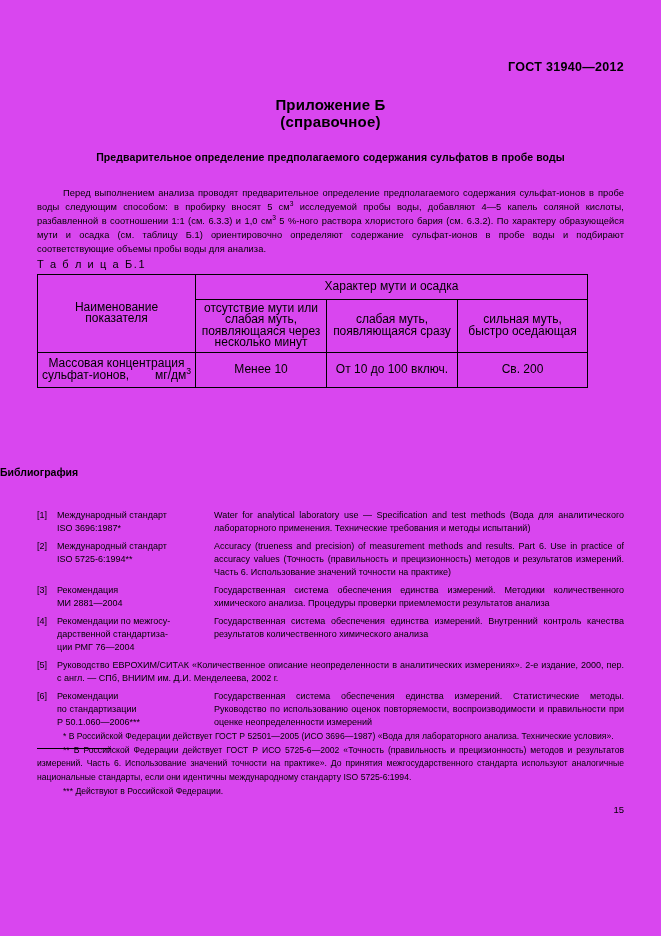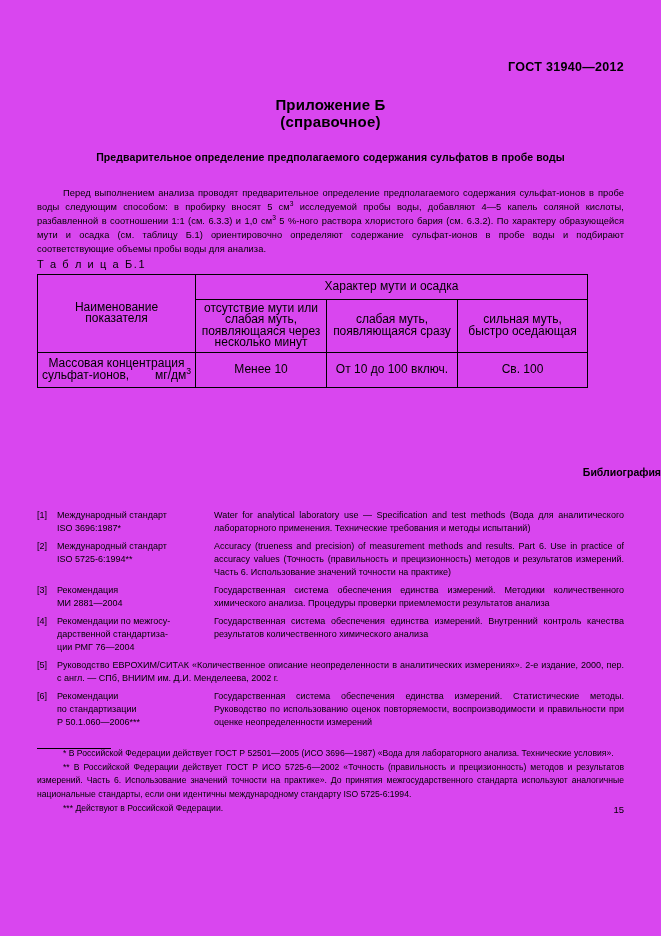--- a/index.html
+++ b/index.html
@@ -118,21 +118,21 @@
     padding-right: 9px;
     line-height: 12px;
   }
 
   
   .biblio-title {
     position: absolute;
     top: 466px;
     left: 0;
     width: 661px;
-    text-align: right;
+    text-align: left;
     font-size: 10.5px;
     font-weight: bold;
   }
   .biblio {
     position: absolute;
     top: 509px;
     left: 37px;
     width: 587px;
     font-size: 9px;
     line-height: 13.2px;
@@ -167,21 +167,21 @@
   .footnote-rule {
     position: absolute;
     top: 748px;
     left: 37px;
     width: 74px;
     height: 0;
     border-top: 1px solid #000;
   }
   .footnotes {
     position: absolute;
-    top: 747px;
+    top: 730px;
     left: 37px;
     width: 587px;
     font-size: 8.6px;
     line-height: 13.2px;
     text-align: justify;
   }
   .footnotes p {
     margin: 0 0 1px 0;
     text-indent: 26px;
   }
@@ -226,21 +226,21 @@
       </tr>
       <tr>
         <td>отсутствие мути или слабая муть, появляющаяся через несколько минут</td>
         <td>слабая муть, появляющаяся сразу</td>
         <td>сильная муть, быстро оседающая</td>
       </tr>
       <tr class="data-row">
         <td class="measure"><span>Массовая концентрация сульфат-ионов, мг/дм</span><sup>3</sup></td>
         <td>Менее 10</td>
         <td>От 10 до 100 включ.</td>
-        <td>Св. 100</td>
+        <td>Св. 200</td>
       </tr>
     </tbody>
   </table>
 
   <div class="biblio-title">Библиография</div>
 
   <div class="biblio">
 
     <div class="bib-row">
       <div class="bib-num">[1]</div>

